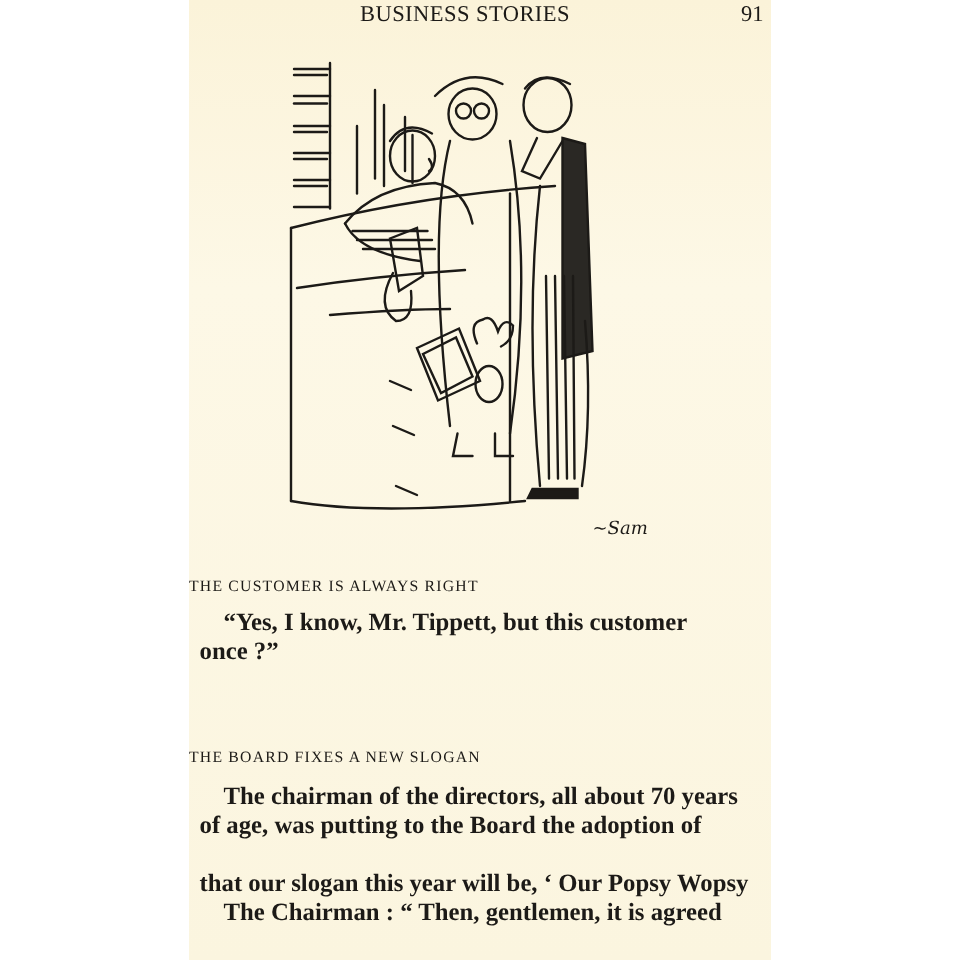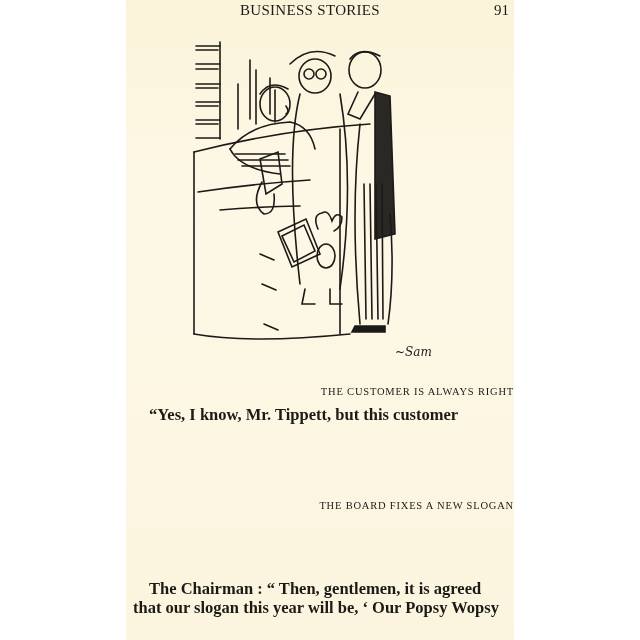--- a/index.html
+++ b/index.html
@@ -10,21 +10,21 @@
   .page {
     position: absolute; left: 126px; top: 0; width: 388px; height: 640px;
     background: linear-gradient(180deg, #fbf3d9 0%, #fdf8e6 30%, #fbf5df 100%);
   }
   .header-title {
     position: absolute; left: 240px; top: 2px; font-size: 15px; letter-spacing: 0.3px;
   }
   .page-number { position: absolute; left: 494px; top: 2px; font-size: 15px; }
   .illustration { position: absolute; left: 190px; top: 34px; width: 270px; height: 330px; }
   .caption {
-    position: absolute; left: 126px; width: 388px; text-align: right;
+    position: absolute; left: 126px; width: 388px; text-align: left;
     font-size: 10.5px; letter-spacing: 0.8px; font-variant: small-caps;
   }
   .para {
     position: absolute; left: 133px; width: 377px; font-size: 16.5px; line-height: 19px;
     text-align: justify;
     font-weight: bold;
   }
   .para .line { display: block; white-space: nowrap; }
   .indent { padding-left: 16px; }
 </style>
@@ -110,21 +110,24 @@
     <path d="M72 148 Q 60 170 74 180 Q 86 180 84 160"></path>
     <path d="M70 220 L 84 226 M72 250 L 86 256 M74 290 L 88 296"></path>
   </g>
 
   <text x="205" y="322" font-family="DejaVu Serif, serif" font-style="italic" font-size="12" fill="#1c1a17" stroke="none">~Sam</text>
 </svg>
 
 <div class="caption" style="top:386px;">THE CUSTOMER IS ALWAYS RIGHT</div>
 <div class="para" style="top:405px;">
   <span class="line indent">“Yes, I know, Mr. Tippett, but this customer</span>
+  <span class="line">once ?”</span>
 </div>
 
 <div class="caption" style="top:500px;font-family:Liberation Serif, serif;">THE BOARD FIXES A NEW SLOGAN</div>
 <div class="para" style="top:521px;">
+  <span class="line indent">The chairman of the directors, all about 70 years</span>
+  <span class="line">of age, was putting to the Board the adoption of</span>
 </div>
 <div class="para" style="top:579px;">
+  <span class="line">that our slogan this year will be, ‘ Our Popsy Wopsy</span>
   <span class="line indent">The Chairman :  “ Then, gentlemen, it is agreed</span>
-  <span class="line">that our slogan this year will be, ‘ Our Popsy Wopsy</span>
 </div>
 
 </body></html>

